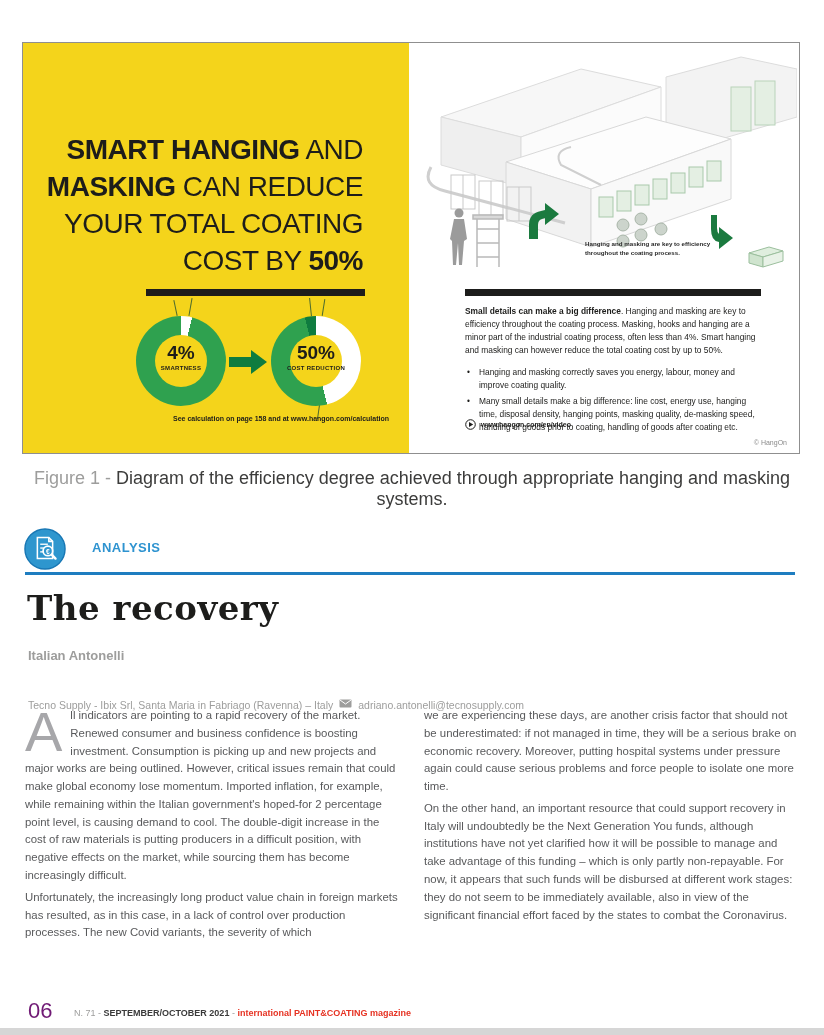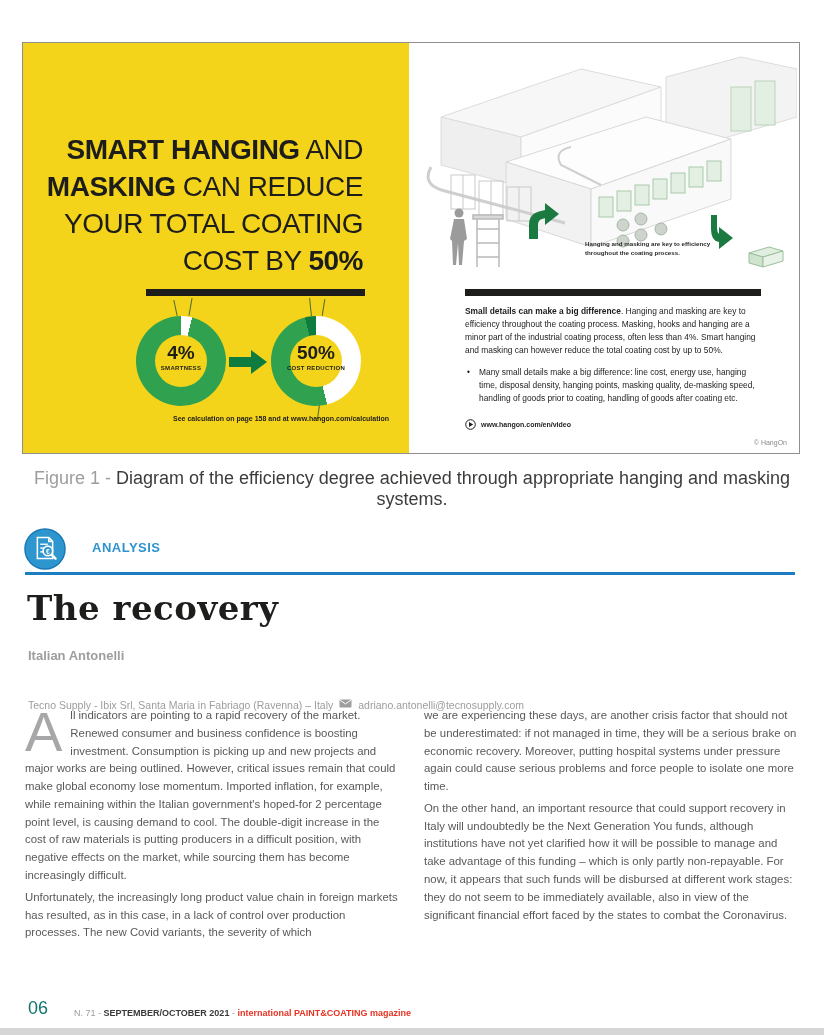--- a/index.html
+++ b/index.html
@@ -65,21 +65,21 @@
   .author { position:absolute; left:28px; top:648px; font-size:13px; font-weight:700; color:#9d9d9c; }
   .affil-row { position:absolute; left:28px; top:667px; display:flex; gap:6px; font-size:10.5px; color:#9d9d9c;margin-top:32px; }
   .affil-row .email { color:#9d9d9c; }
 
   .columns { position:absolute; left:25px; top:707px; width:772px; display:flex; gap:26px; }
   .col { width:373px; font-size:11.4px; line-height:1.56; color:#58595b; }
   .col p + p { margin-top:4px; }
   .dropcap { float:left; font-size:56px; line-height:46px; padding:2px 8px 0 0; color:#a7a7aa; font-weight:400; }
 
   
-  .page-num { position:absolute; left:28px; top:998px; font-size:18px; color:#0f766e; }
+  .page-num { position:absolute; left:28px; top:998px; font-size:22px; color:#701a75; }
   .footer-line { position:absolute; left:74px; top:1008px; font-size:9px; }
   .footer-line .issue { color:#9d9d9c; }
   .footer-line .date { color:#3a3a3a; font-weight:700; }
   .footer-line .sep { color:#9d9d9c; }
   .footer-line .mag { color:#E63323; font-weight:700; }
   .bottom-strip { position:absolute; left:0; top:1028px; width:824px; height:7px; background:#d6d6d6; }
 </style>
 </head>
 <body>
 
@@ -192,20 +192,21 @@
         </g>
       </svg>
 
       <div class="illu-note">Hanging and masking are key to efficiency throughout the coating process.</div>
 
       <div class="bar bar-right"></div>
 
       <div class="ad-copy">
         <span class="lead">Small details can make a big difference</span><span>. Hanging and masking are key to efficiency throughout the coating process. Masking, hooks and hanging are a minor part of the industrial coating process, often less than 4%. Smart hanging and masking can however reduce the total coating cost by up to 50%.</span>
         <ul class="ad-bullets">
+          <li>Hanging and masking correctly saves you energy, labour, money and improve coating quality.</li>
           <li>Many small details make a big difference: line cost, energy use, hanging time, disposal density, hanging points, masking quality, de-masking speed, handling of goods prior to coating, handling of goods after coating etc.</li>
         </ul>
       </div>
 
       <div class="video-row">
         <svg width="11" height="11" viewBox="0 0 11 11">
           <circle cx="5.5" cy="5.5" r="4.8" fill="none" stroke="#1d1d1b" stroke-width="1"></circle>
           <polygon points="4,3 8.2,5.5 4,8" fill="#1d1d1b"></polygon>
         </svg>
         <span>www.hangon.com/en/video</span>

